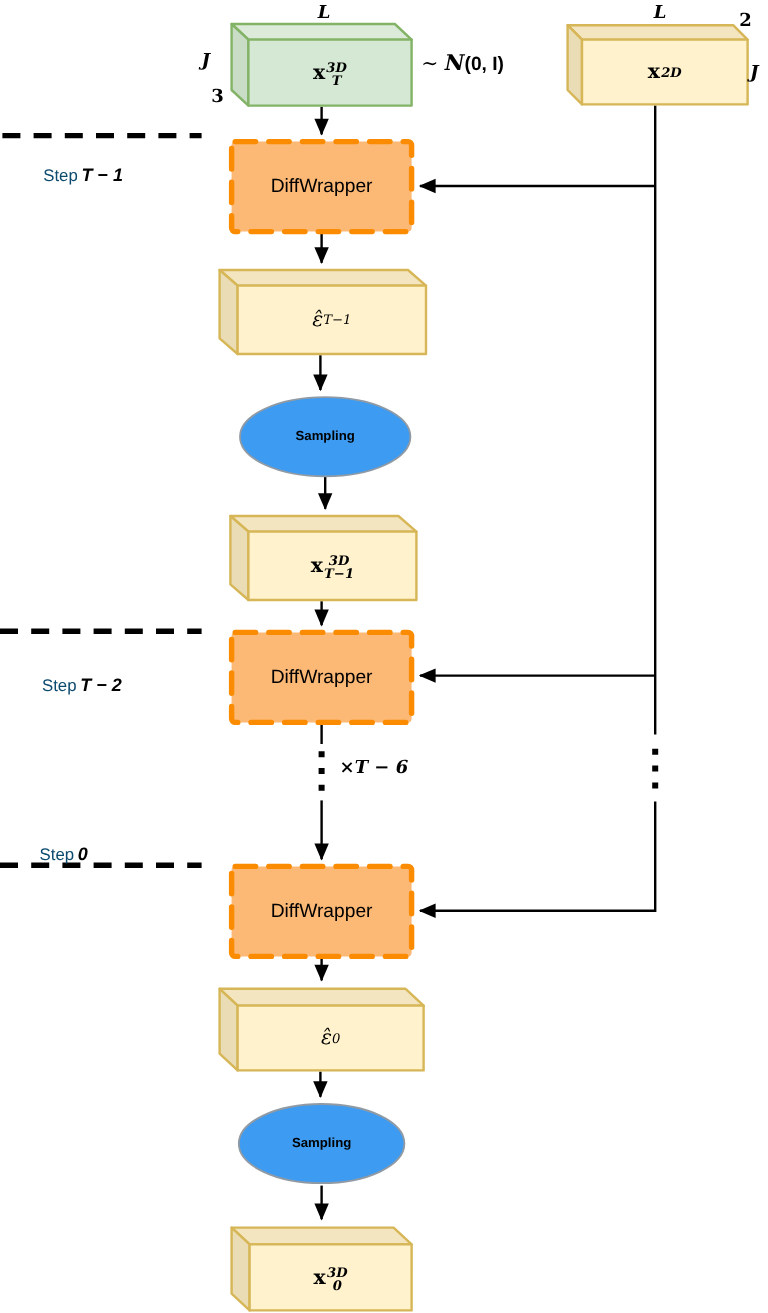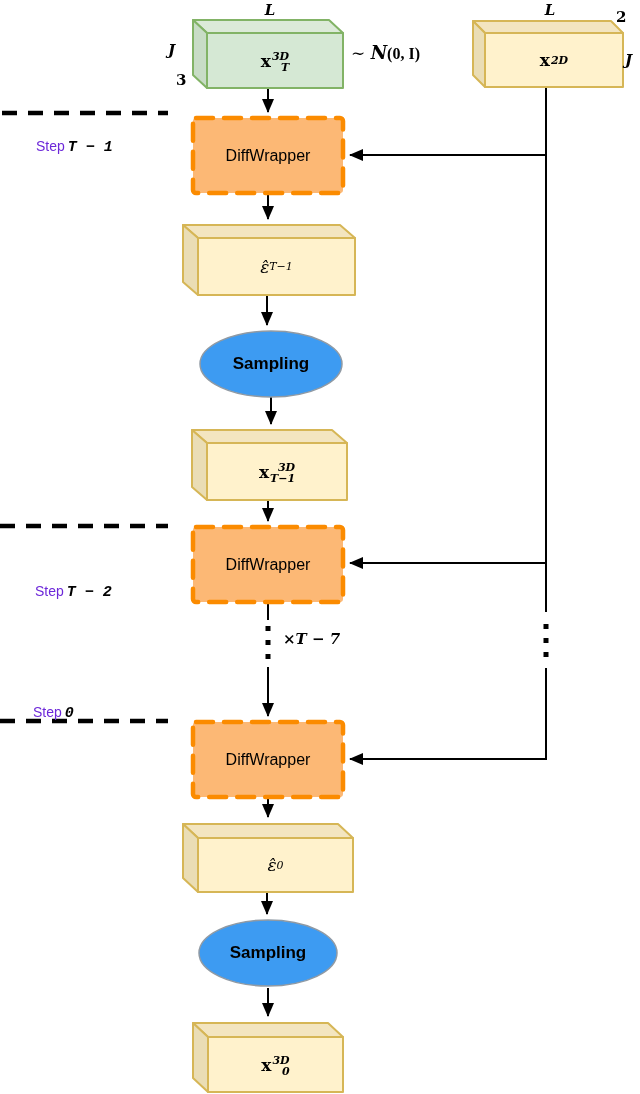--- a/index.html
+++ b/index.html
@@ -17,37 +17,37 @@
   .dw{stroke:#fb8b00;stroke-width:4.5;stroke-dasharray:17 11;stroke-linecap:round;}
   .ell{stroke:#909aa4;stroke-width:1.5;}
   .ln{stroke:#000;stroke-width:2;fill:none;}
   .sep{stroke:#000;stroke-width:4.5;stroke-dasharray:15 11;fill:none;}
   .dots{stroke:#000;stroke-width:5;stroke-dasharray:5 9;fill:none;}
 
   
   .lbl{position:absolute;white-space:nowrap;}
   .node-label{position:absolute;display:flex;align-items:center;justify-content:center;}
   .diffw{font-family:"Liberation Sans",sans-serif;font-weight:normal;font-size:16px;}
-  .samp{font-family:"Liberation Sans",sans-serif;font-weight:bold;font-size:17px;}
+  .samp{font-family:"Liberation Sans",sans-serif;font-weight:bold;font-size:11px;}
   .mbase{font-family:"DejaVu Serif",serif;font-weight:bold;font-size:17px;font-style:normal;}
-  .stack{display:inline-flex;flex-direction:column;align-items:flex-end;line-height:1;
+  .stack{display:inline-flex;flex-direction:column;align-items:center;line-height:1;
          transform:translateY(1px);margin-left:1px;}
   .msup,.msub{font-family:"DejaVu Serif",serif;font-style:italic;font-weight:bold;font-size:11px;}
   .supalone{font-family:"DejaVu Serif",serif;font-style:italic;font-weight:bold;font-size:11px;
             vertical-align:7px;margin-left:1px;}
   .ebase{font-family:"DejaVu Serif",serif;font-style:italic;font-size:17px;}
   .esub{font-family:"DejaVu Serif",serif;font-style:italic;font-size:11px;vertical-align:-4px;}
   .dim-it{font-family:"DejaVu Serif",serif;font-style:italic;font-weight:bold;font-size:15px;}
   .dim-up{font-family:"DejaVu Serif",serif;font-weight:bold;font-size:15px;}
-  .step-prefix{font-family:"Liberation Sans",sans-serif;font-size:14px;color:#6d28d9;}
-  .step-val{font-family:Liberation Mono, monospace;font-style:italic;font-weight:bold;font-size:15px;margin-left:3px;}
+  .step-prefix{font-family:"Liberation Sans",sans-serif;font-size:14px;color:#0c4a6e;}
+  .step-val{font-family:Liberation Sans, sans-serif;font-style:italic;font-weight:bold;font-size:15px;margin-left:3px;}
   .loop{font-family:"DejaVu Serif",serif;font-style:italic;font-weight:bold;font-size:15px;}
   .noise-pre{font-family:"DejaVu Serif",serif;font-size:17px;}
   .noise-n{font-family:"DejaVu Serif",serif;font-style:italic;font-weight:600;font-size:18px;}
-  .noise-args{font-family:Liberation Serif, serif;font-weight:bold;font-size:16px;}
+  .noise-args{font-family:Liberation Sans, sans-serif;font-weight:bold;font-size:16px;}
   .tc{text-align:center;}
 </style>
 </head>
 <body>
 
 <div class="cv">
 
   <svg class="layer" width="640" height="1094" viewBox="0 0 640 1094">
     <defs>
       <marker id="ah" markerUnits="userSpaceOnUse" markerWidth="16" markerHeight="14" refX="14" refY="7" orient="auto">
@@ -139,21 +139,21 @@
   <div class="lbl dim-up" style="left:616px;top:8px;">2</div>
   <div class="lbl dim-it" style="left:625px;top:51px;">J</div>
   <div class="node-label" style="left:485px;top:33px;width:138px;height:54px;">
     <span class="mbase">x</span>
       <span class="supalone">2D</span>
   </div>
 
   <div class="lbl" style="left:36px;top:136px;">
     <span class="step-prefix">Step</span><span class="step-val">T − 1</span>
   </div>
-  <div class="lbl" style="left:35px;top:581px;">
+  <div class="lbl" style="left:35px;top:561px;">
     <span class="step-prefix">Step</span><span class="step-val">T − 2</span>
   </div>
   <div class="lbl" style="left:33px;top:702px;">
     <span class="step-prefix">Step</span><span class="step-val">0</span>
   </div>
 
   <div class="node-label diffw" style="left:193px;top:118px;width:150px;height:75px;">DiffWrapper</div>
   <div class="node-label diffw" style="left:193px;top:527px;width:150px;height:75px;">DiffWrapper</div>
   <div class="node-label diffw" style="left:193px;top:722px;width:150px;height:75px;">DiffWrapper</div>
 
@@ -166,21 +166,21 @@
   <div class="node-label samp" style="left:199px;top:920px;width:138px;height:66px;">Sampling</div>
 
   <div class="node-label" style="left:207px;top:443px;width:140px;height:57px;">
     <span class="mbase">x</span>
       <span class="stack">
         <span class="msup">3D</span>
         <span class="msub">T−1</span>
       </span>
   </div>
 
-  <div class="lbl loop" style="left:283px;top:630px;">×T − 7</div>
+  <div class="lbl loop" style="left:283px;top:630px;">×T − 6</div>
 
   <div class="node-label" style="left:198px;top:838px;width:155px;height:54px;">
     <span class="ebase">ε̂</span>
       <span class="esub">0</span>
   </div>
 
   <div class="node-label" style="left:208px;top:1037px;width:135px;height:55px;">
     <span class="mbase">x</span>
       <span class="stack">
         <span class="msup">3D</span>

